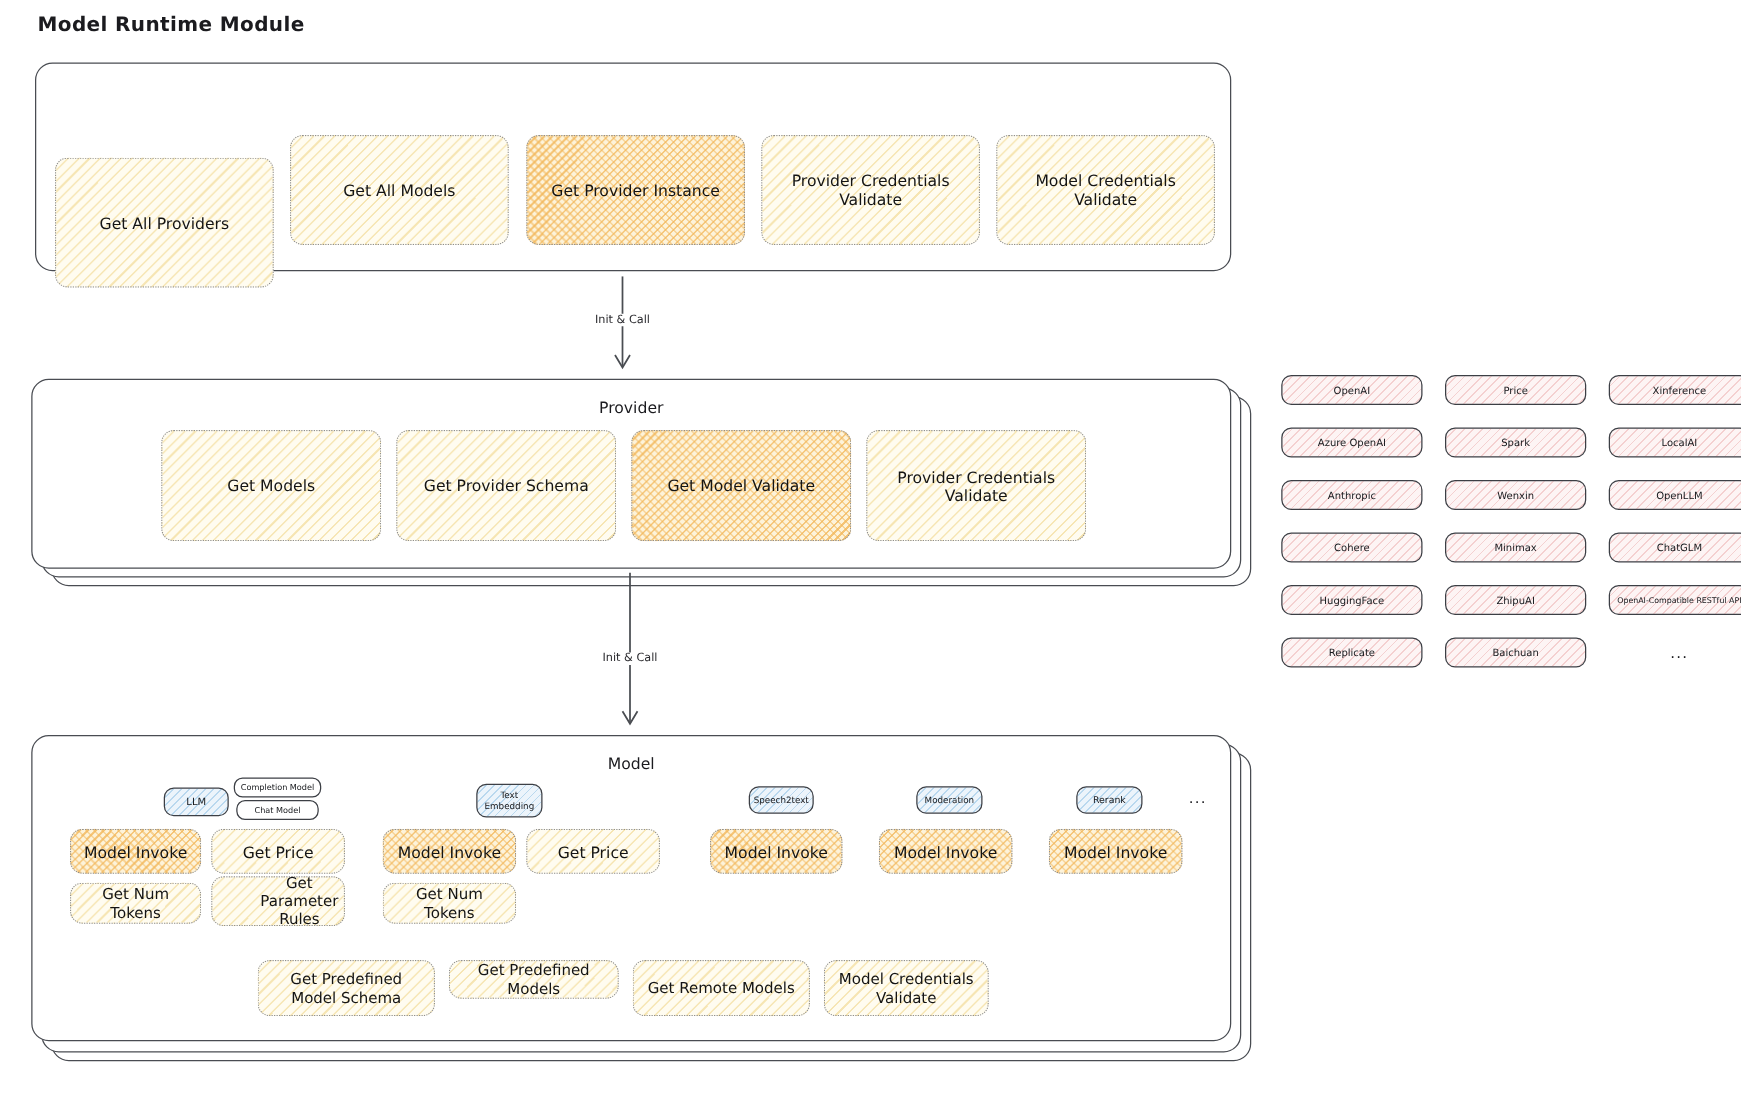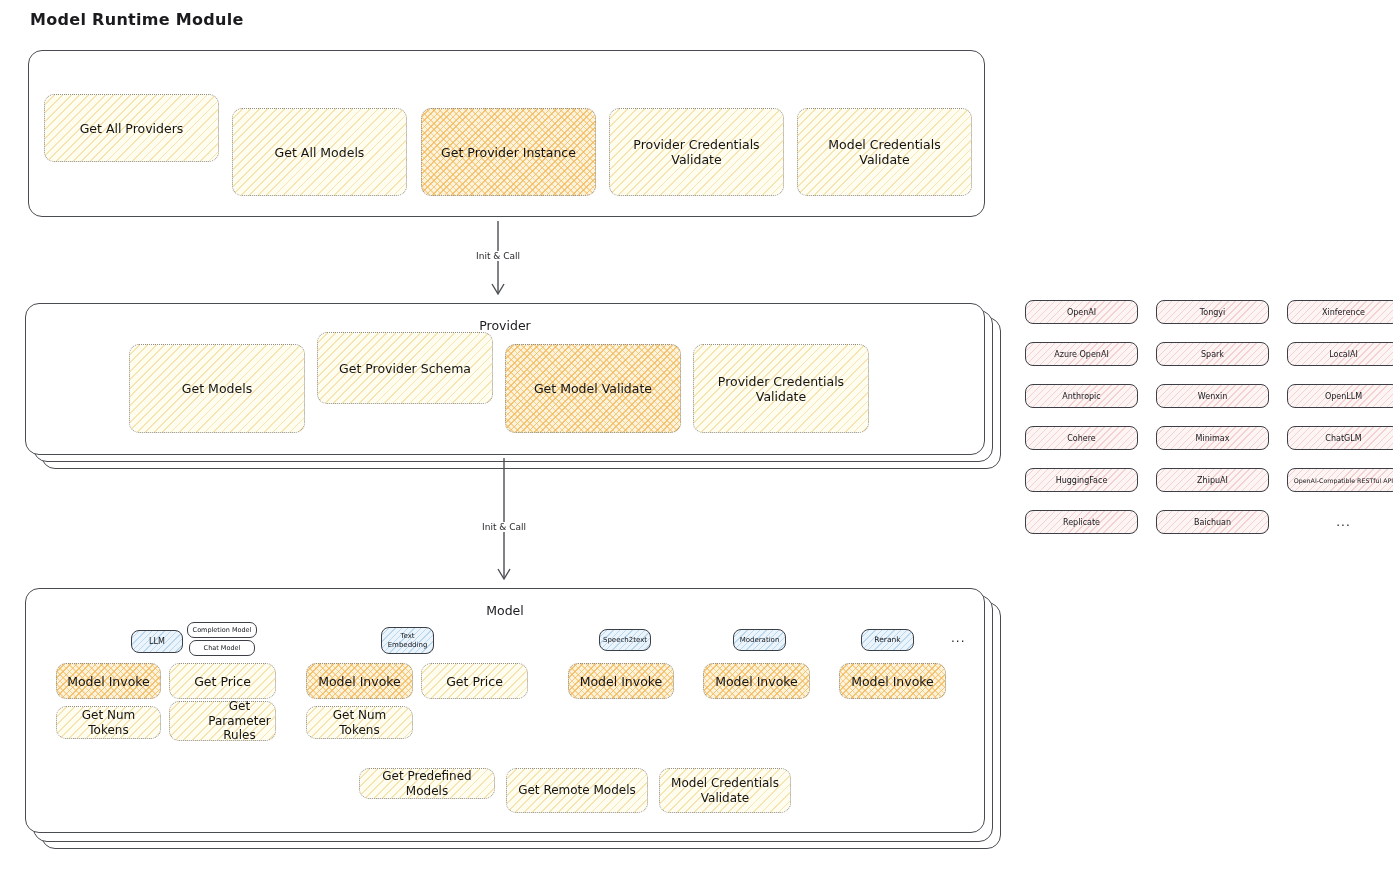--- a/index.html
+++ b/index.html
@@ -58,46 +58,46 @@
   .more{position:absolute;font-size:12px;letter-spacing:1px;color:#1b1b1f;}
 </style>
 </head>
 <body>
 
 <div class="canvas">
 
   <div class="title">Model Runtime Module</div>
 
   <div class="box front" style="left:28px;top:50px;width:957px;height:167px;">
-    <div class="btn" style="left:15px;top:43px;width:175px;height:68px;">Get All Providers</div>
+    <div class="btn" style="left:15px;top:75px;width:175px;height:104px;">Get All Providers</div>
     <div class="btn" style="left:203px;top:57px;width:175px;height:88px;">Get All Models</div>
     <div class="btn hl" style="left:392px;top:57px;width:175px;height:88px;">Get Provider Instance</div>
     <div class="btn" style="left:580px;top:57px;width:175px;height:88px;">Provider Credentials Validate</div>
     <div class="btn" style="left:768px;top:57px;width:175px;height:88px;">Model Credentials Validate</div>
   </div>
 
   <svg class="arrow" style="left:489px;top:221px;" width="18" height="76" viewBox="0 0 18 76">
     <line x1="9" y1="0" x2="9" y2="72" stroke="#4a4d52" stroke-width="1.4"></line>
     <polyline points="3,63 9,73 15,63" fill="none" stroke="#4a4d52" stroke-width="1.4"></polyline>
   </svg>
   <div class="arrow-label" style="left:498px;top:251px;">Init &amp; Call</div>
 
   <div class="box back" style="left:41px;top:317px;width:960px;height:152px;"></div>
   <div class="box back" style="left:33px;top:310px;width:960px;height:152px;background:#fff;z-index:2;"></div>
   <div class="box front" style="left:25px;top:303px;width:960px;height:152px;">
     <div class="box-label" style="top:14px;">Provider</div>
     <div class="btn" style="left:103px;top:40px;width:176px;height:89px;">Get Models</div>
-    <div class="btn" style="left:291px;top:28px;width:176px;height:72px;">Get Provider Schema</div>
+    <div class="btn" style="left:291px;top:40px;width:176px;height:89px;">Get Provider Schema</div>
     <div class="btn hl" style="left:479px;top:40px;width:176px;height:89px;">Get Model Validate</div>
     <div class="btn" style="left:667px;top:40px;width:176px;height:89px;">Provider Credentials Validate</div>
   </div>
 
   <div class="pgrid">
     <div class="pchip">OpenAI</div>
-    <div class="pchip">Tongyi</div>
+    <div class="pchip">Price</div>
     <div class="pchip">Xinference</div>
     <div class="pchip">Azure OpenAI</div>
     <div class="pchip">Spark</div>
     <div class="pchip">LocalAI</div>
     <div class="pchip">Anthropic</div>
     <div class="pchip">Wenxin</div>
     <div class="pchip">OpenLLM</div>
     <div class="pchip">Cohere</div>
     <div class="pchip">Minimax</div>
     <div class="pchip">ChatGLM</div>
@@ -135,18 +135,19 @@
     <div class="btn" style="left:143px;top:112px;width:107px;height:40px;font-size:12px;padding-left:40px;">Get Parameter Rules</div>
 
     <div class="btn hl" style="left:280px;top:74px;width:107px;height:36px;">Model Invoke</div>
     <div class="btn" style="left:395px;top:74px;width:107px;height:36px;">Get Price</div>
     <div class="btn" style="left:280px;top:117px;width:107px;height:33px;font-size:12px;">Get Num Tokens</div>
 
     <div class="btn hl" style="left:542px;top:74px;width:106px;height:36px;">Model Invoke</div>
     <div class="btn hl" style="left:677px;top:74px;width:107px;height:36px;">Model Invoke</div>
     <div class="btn hl" style="left:813px;top:74px;width:107px;height:36px;">Model Invoke</div>
 
+    <div class="btn" style="left:180px;top:179px;width:142px;height:45px;font-size:12px;">Get Predefined Model Schema</div>
     <div class="btn" style="left:333px;top:179px;width:136px;height:31px;font-size:12px;">Get Predefined Models</div>
     <div class="btn" style="left:480px;top:179px;width:142px;height:45px;font-size:12px;">Get Remote Models</div>
     <div class="btn" style="left:633px;top:179px;width:132px;height:45px;font-size:12px;">Model Credentials Validate</div>
   </div>
 
 </div>
 
 </body></html>

